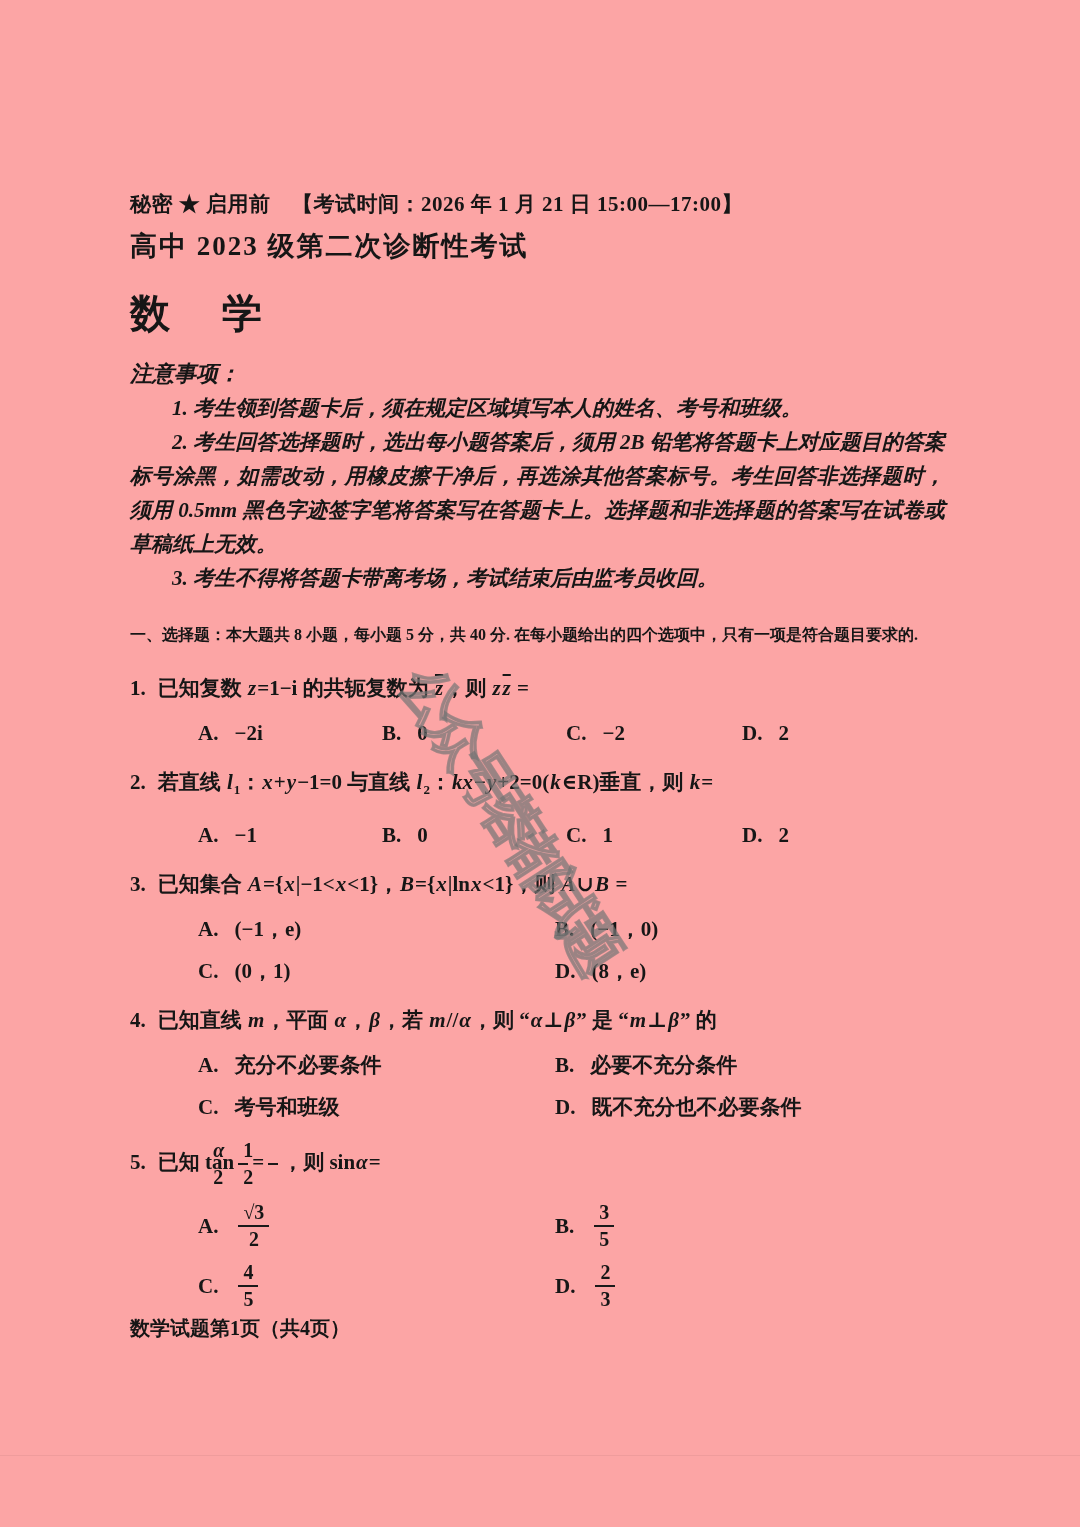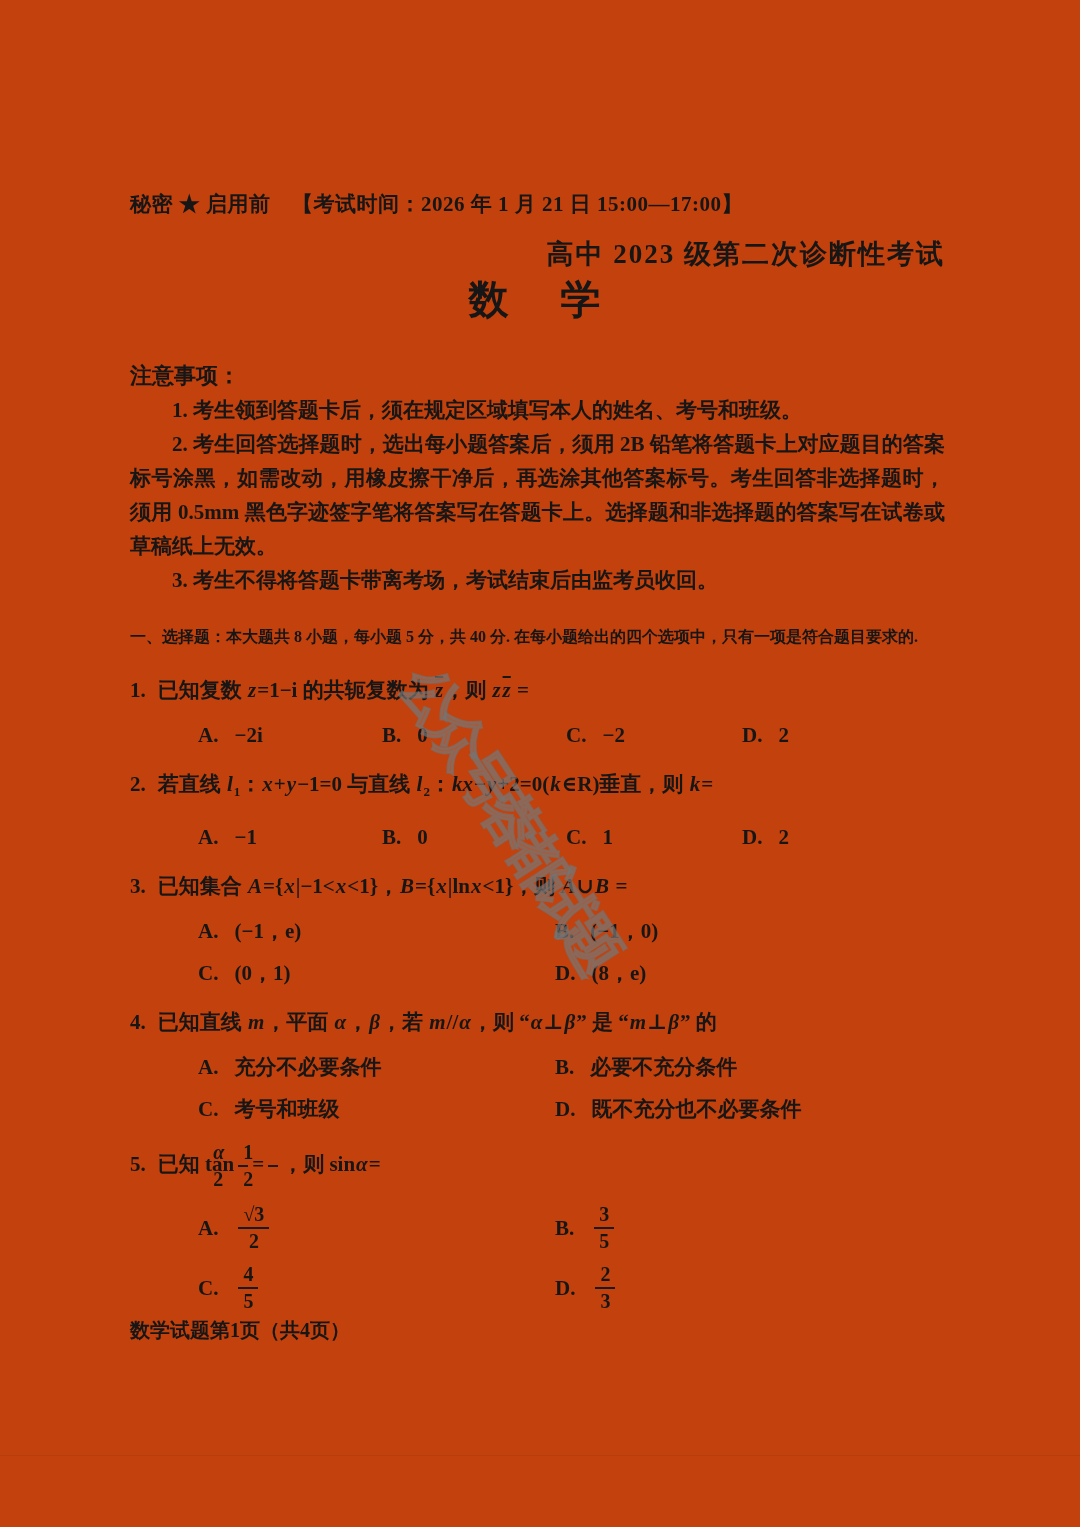--- a/index.html
+++ b/index.html
@@ -1,21 +1,21 @@
 <!DOCTYPE html>
 <html><head>
 <meta charset="utf-8">
 <style>
   html,body{margin:0;padding:0;width:1080px;height:1527px;background:#fcfcfc;overflow:hidden;}
   body{font-family:"Liberation Serif","DejaVu Serif",serif;color:#161616;}
-  .page{position:absolute;inset:0;padding:190px 135px 0 130px;box-sizing:border-box;background:#c2410c;}
+  .page{position:absolute;inset:0;padding:190px 135px 0 130px;box-sizing:border-box;background:#fca5a5;}
   .meta-line{font-size:21px;font-weight:700;letter-spacing:.5px;}
-  .title{margin-top:18px;text-align:right;font-size:27px;font-weight:700;letter-spacing:2px;}
-  .subject{text-align:center;font-size:40px;font-weight:700;letter-spacing:6px;}
-  .notices{margin-top:32px;}
+  .title{margin-top:10px;text-align:left;font-size:27px;font-weight:700;letter-spacing:2px;}
+  .subject{margin-top:22px;text-align:left;font-size:40px;font-weight:700;letter-spacing:6px;}
+  .notices{margin-top:16px;font-style:italic;}
   .notices-title{font-size:22px;font-weight:700;line-height:34px;}
   .notice{font-size:21px;font-weight:600;line-height:34px;text-indent:2em;text-align:justify;margin:0;}
   .section-heading{margin-top:20px;font-size:16px;font-weight:700;line-height:40px;padding-left:70px;text-indent:-70px;text-align:justify;}
   .questions{margin-top:8px;}
   .q{margin-top:16px;}
   .qstem{font-size:21px;font-weight:600;line-height:34px;padding-left:30px;text-indent:-30px;}
   .qnum{margin-right:12px;}
   .opts{margin-top:12px;display:grid;font-size:21px;font-weight:600;line-height:32px;row-gap:10px;}
   .opts4{grid-template-columns:184px 184px 176px 1fr;padding-left:68px;}
   .opts2{grid-template-columns:357px 1fr;padding-left:68px;}

